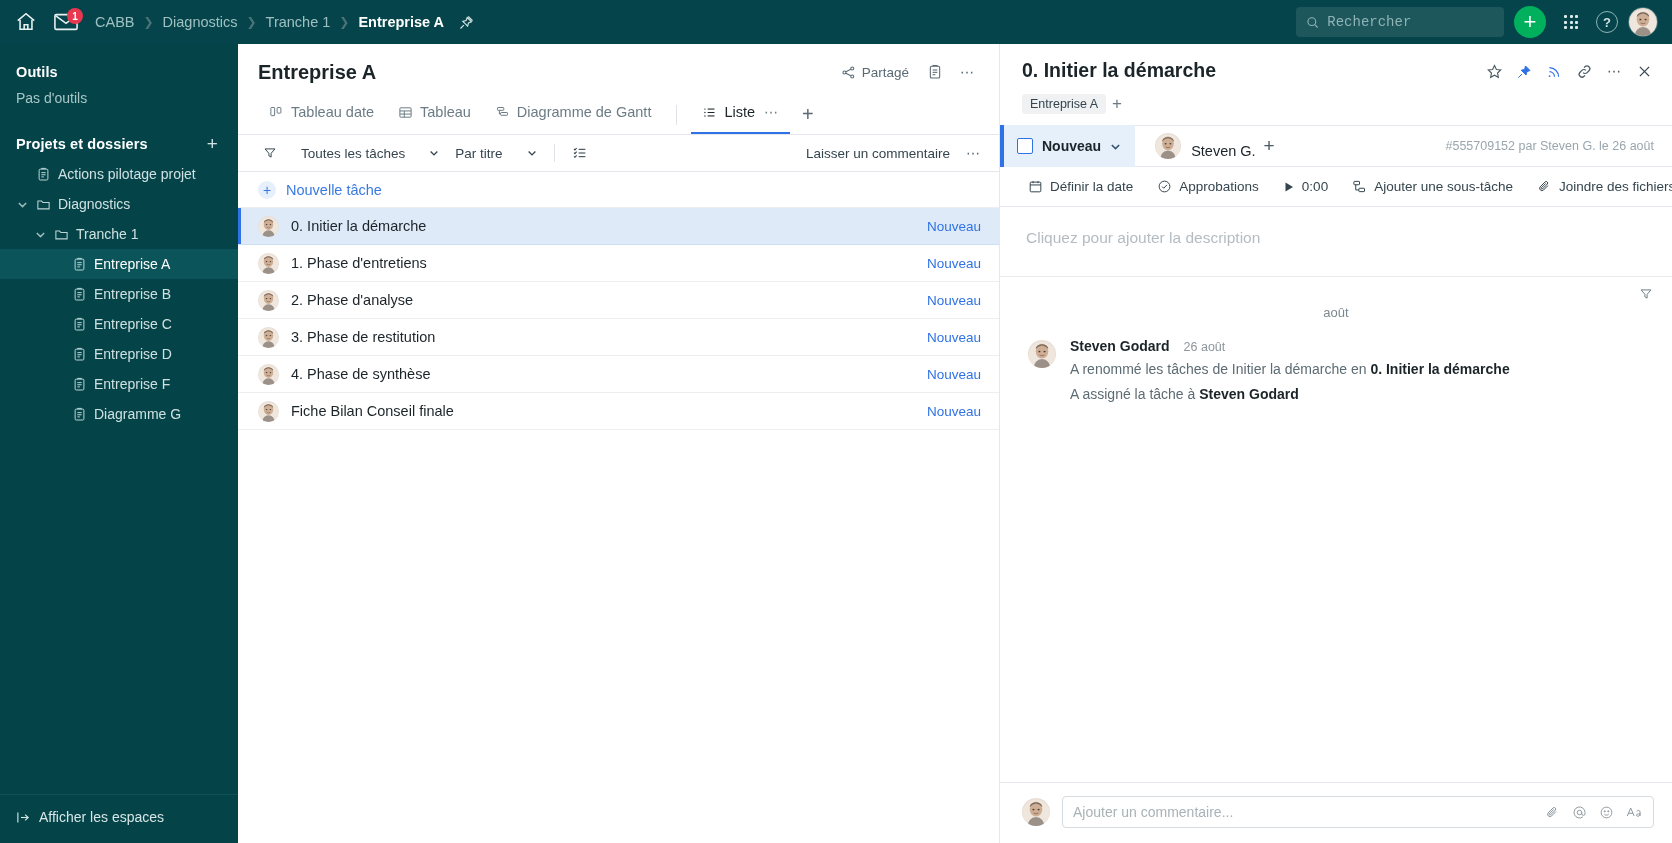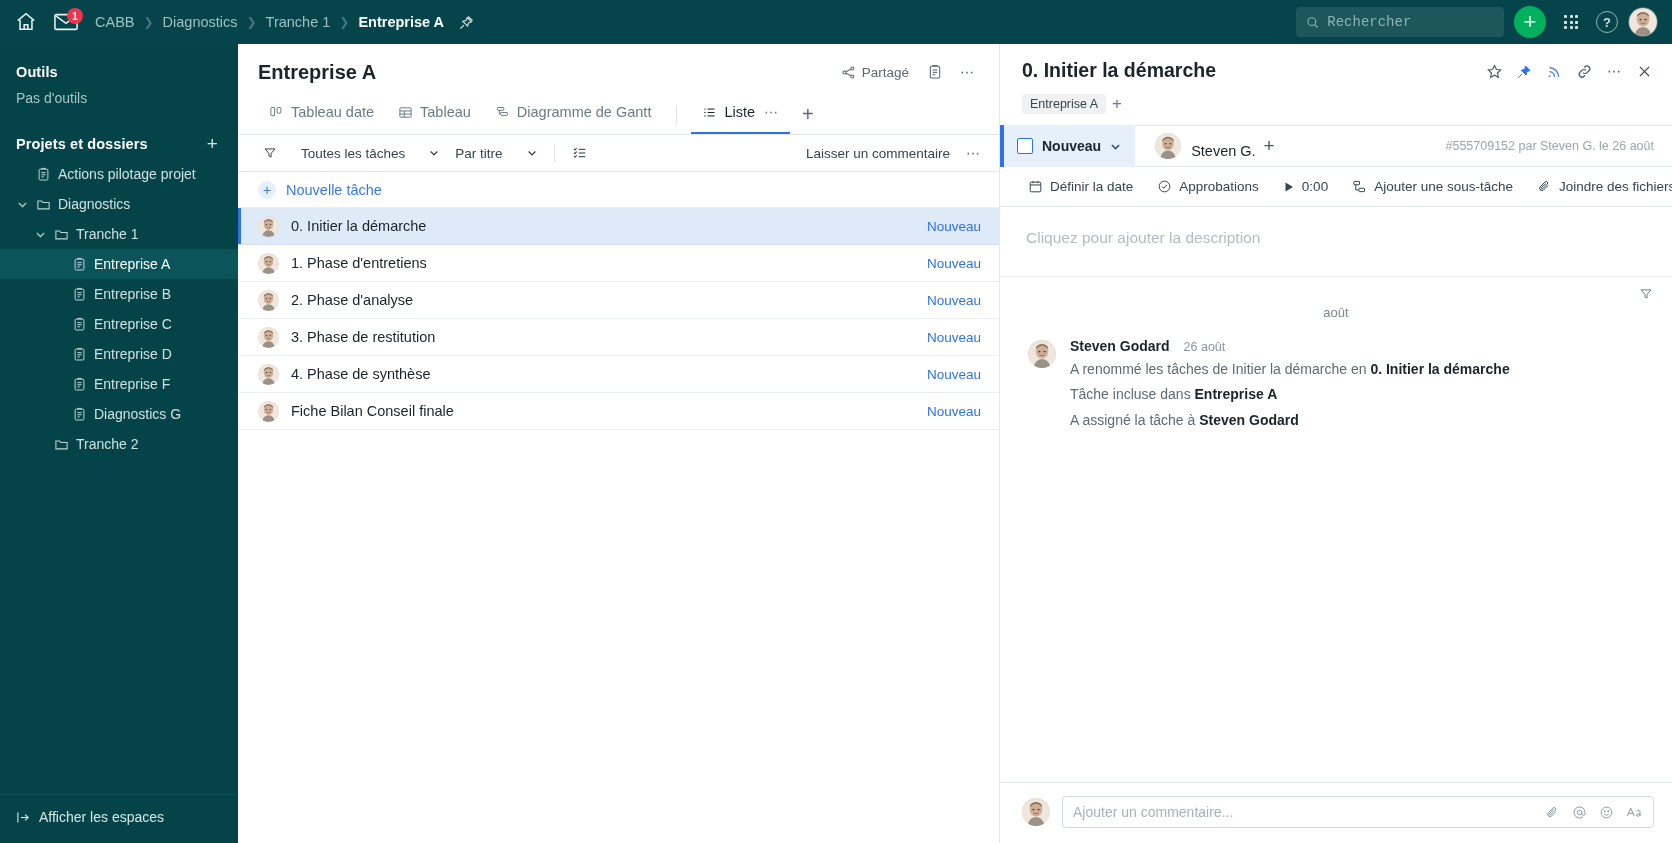--- a/index.html
+++ b/index.html
@@ -464,30 +464,21 @@
               <span class="chev"></span>
               <span style="display: inline-flex;">
                 <svg class="sb-ico" viewBox="0 0 24 24" fill="none" stroke="#bcd4d5" stroke-width="1.6">
                   <rect x="5" y="3.4" width="14" height="17.4" rx="1.8"></rect>
                   <path d="M9 3.4V2.2h6v1.2"></path>
                   <path d="M8.6 9h6.8"></path>
                   <path d="M8.6 12.4h6.8"></path>
                   <path d="M8.6 15.8h4"></path>
                 </svg>
               </span>
-              <span>Diagnostics G</span>
-            </div>
-            <div class="sb-item" style="padding-left: 34px;">
-              <span class="chev"></span>
-              <span style="display: inline-flex;">
-                <svg class="sb-ico" viewBox="0 0 24 24" fill="none" stroke="#bcd4d5" stroke-width="1.7">
-                  <path d="M3 19V6.5h6l2 2.3h10V19z"></path>
-                </svg>
-              </span>
-              <span>Tranche 2</span>
+              <span>Diagramme G</span>
             </div>
           </div>
       </div>
       <div class="sb-foot">
         <svg width="15" height="15" viewBox="0 0 24 24" fill="none" stroke="#d6e6e6" stroke-width="1.8">
           <path d="M3 4v16"></path>
             <path d="M8 12h11"></path>
             <path d="M14.5 7.5 19.5 12l-5 4.5"></path>
         </svg>
         <span>Afficher les espaces</span>
@@ -783,21 +774,20 @@
                 <svg class="face" viewBox="0 0 40 40">
                   <use href="#face"></use>
                 </svg>
               </span>
               <div class="entry-body">
                 <div class="entry-top">
                   <span class="entry-name">Steven Godard</span>
                   <span class="entry-time">26 août</span>
                 </div>
                 <div class="entry-line"><span>A renommé les tâches de Initier la démarche en </span><b>0. Initier la démarche</b></div>
-                <div class="entry-line"><span>Tâche incluse dans </span><b>Entreprise A</b></div>
                 <div class="entry-line"><span>A assigné la tâche à </span><b>Steven Godard</b></div>
               </div>
             </div>
           </div>
       </div>
 
       <div class="d-compose">
         <span class="compose-av">
           <svg class="face" viewBox="0 0 40 40">
               <use href="#face"></use>

